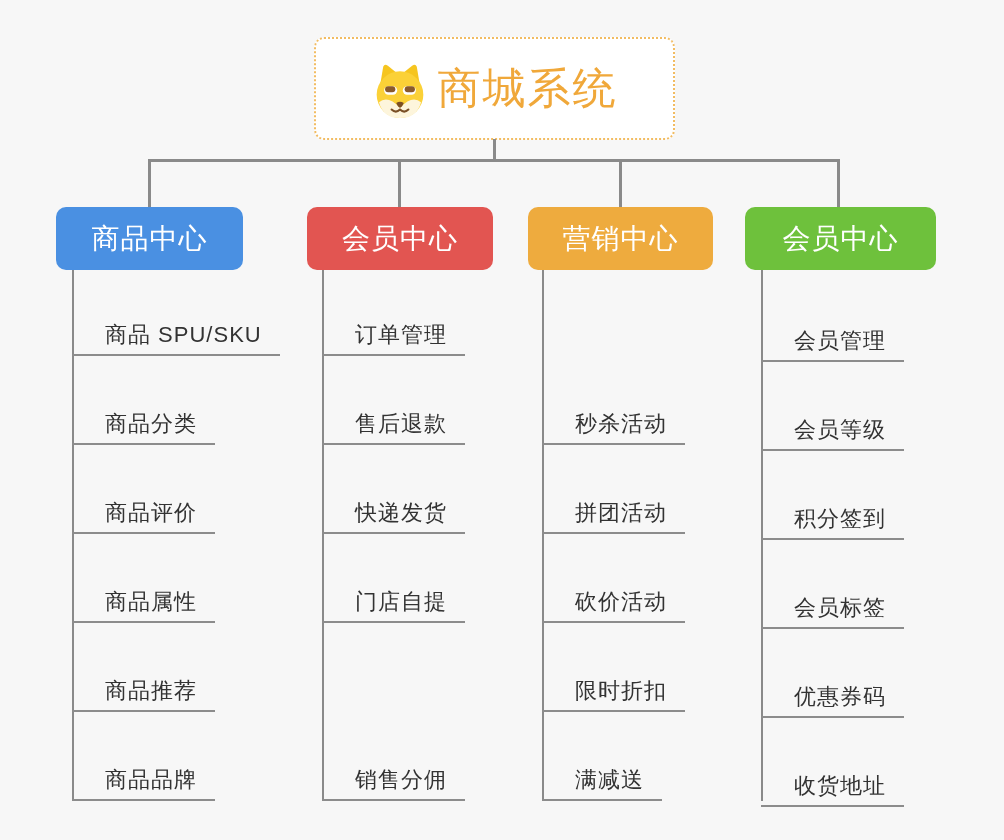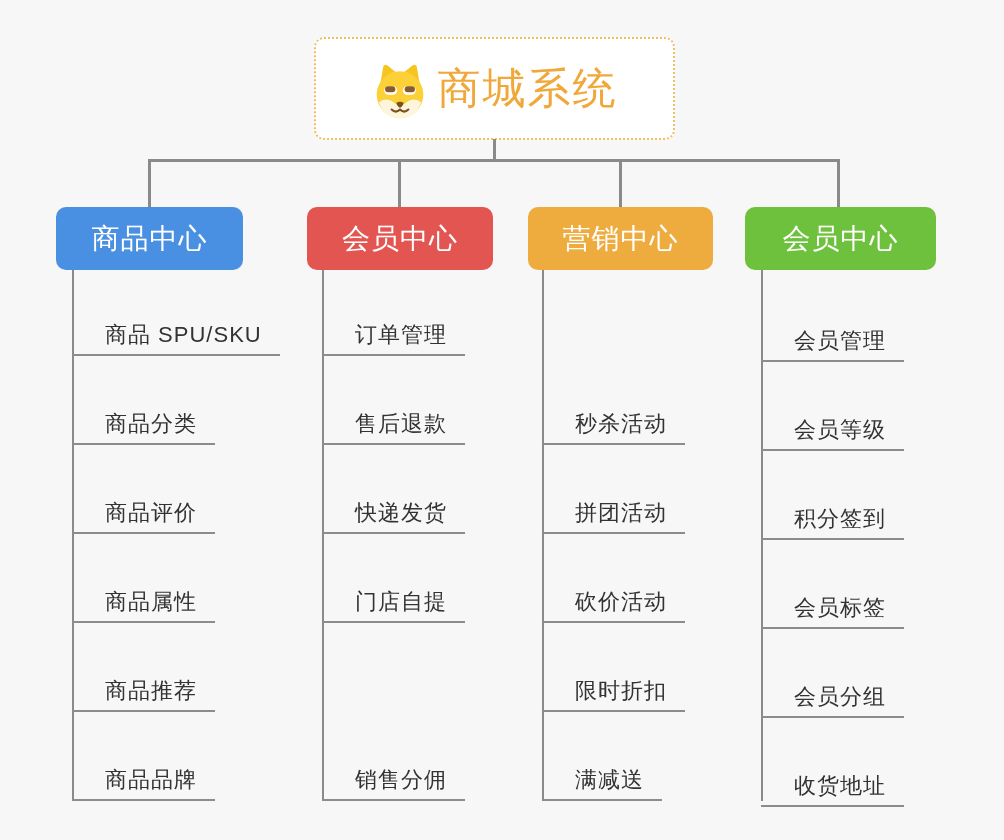--- a/index.html
+++ b/index.html
@@ -142,16 +142,16 @@
   <div class="child-node cx-2 cy-2">拼团活动</div>
   <div class="child-node cx-2 cy-1">秒杀活动</div>
   <div class="child-node cx-2 cy-3">砍价活动</div>
   <div class="child-node cx-2 cy-4">限时折扣</div>
   <div class="child-node cx-2 cy-5">满减送</div>
 
   <div class="child-node cx-3 cy-0">会员管理</div>
   <div class="child-node cx-3 cy-1">会员等级</div>
   <div class="child-node cx-3 cy-2">积分签到</div>
   <div class="child-node cx-3 cy-3">会员标签</div>
-  <div class="child-node cx-3 cy-4">会员分组</div>
+  <div class="child-node cx-3 cy-4">优惠券码</div>
   <div class="child-node cx-3 cy-5">收货地址</div>
 
 </div>
 
 </body></html>

